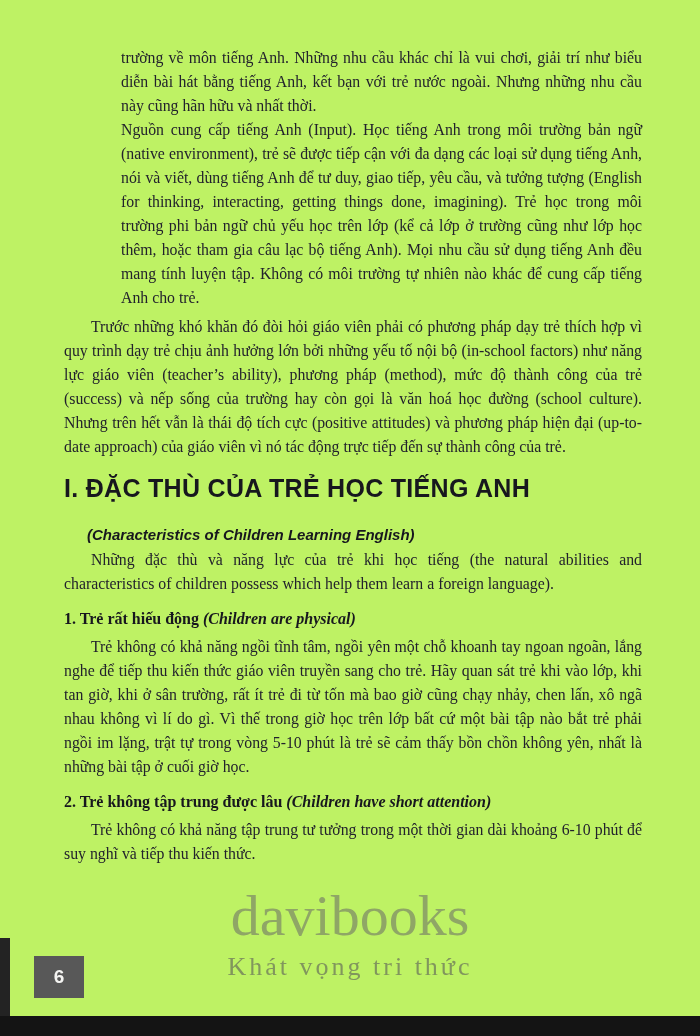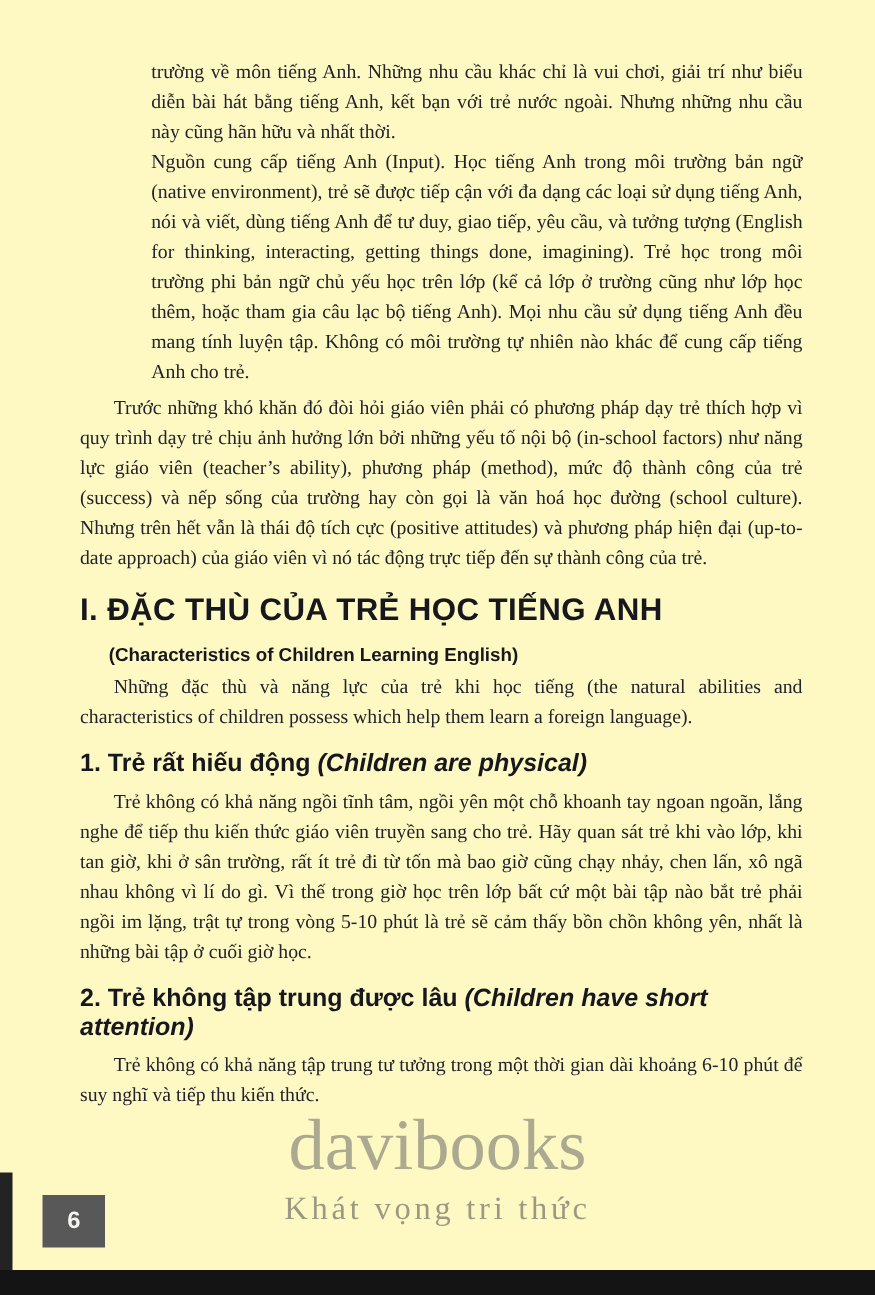--- a/index.html
+++ b/index.html
@@ -1,21 +1,21 @@
 <!DOCTYPE html>
 <html lang="vi"><head>
 <meta charset="utf-8">
 <style>
   * { margin:0; padding:0; box-sizing:border-box; }
   html,body { width:700px; height:1036px; }
   body { font-family:"Liberation Serif", serif; background:#e9e9e7; }
 
   .page {
     position:relative; width:700px; height:1036px;
-    background:#fef9c3; overflow:hidden; color:#22222c;
+    background:#bef264; overflow:hidden; color:#22222c;
   }
 
   .content { position:absolute; left:64px; top:46px; width:578px; z-index:1; }
 
   .para {
     font-size:15.8px; line-height:24px; text-align:justify;
     color:#22222c;
   }
   .indent-block { margin-left:57px; }
   .first-indent { text-indent:27px; }
@@ -26,25 +26,25 @@
   .r-bi { font-weight:bold; font-style:italic; }
 
   .heading {
     font-family:"Liberation Sans", sans-serif;
     font-size:25px; font-weight:bold; letter-spacing:.3px;
     color:#17171e; margin-top:15px;
   }
   .subheading {
     font-family:"Liberation Sans", sans-serif;
     font-size:15px; font-weight:bold; color:#17171e;
-    margin-top:13px; margin-left:23px;
+    margin-top:23px; margin-left:23px;font-style:italic;
   }
   .section-heading {
-    font-family:Liberation Sans, sans-serif;
-    font-size:20px; color:#17171e;
+    font-family:Liberation Serif, serif;
+    font-size:16px; color:#17171e;
     margin-top:14px; margin-bottom:7px;
   }
 
   .watermark {
     position:absolute; left:0; right:0; top:886px;
     text-align:center; z-index:2; pointer-events:none;
   }
   .wm-line1 {
     font-family:"Liberation Serif", serif;
     font-size:58px; line-height:1.05;

